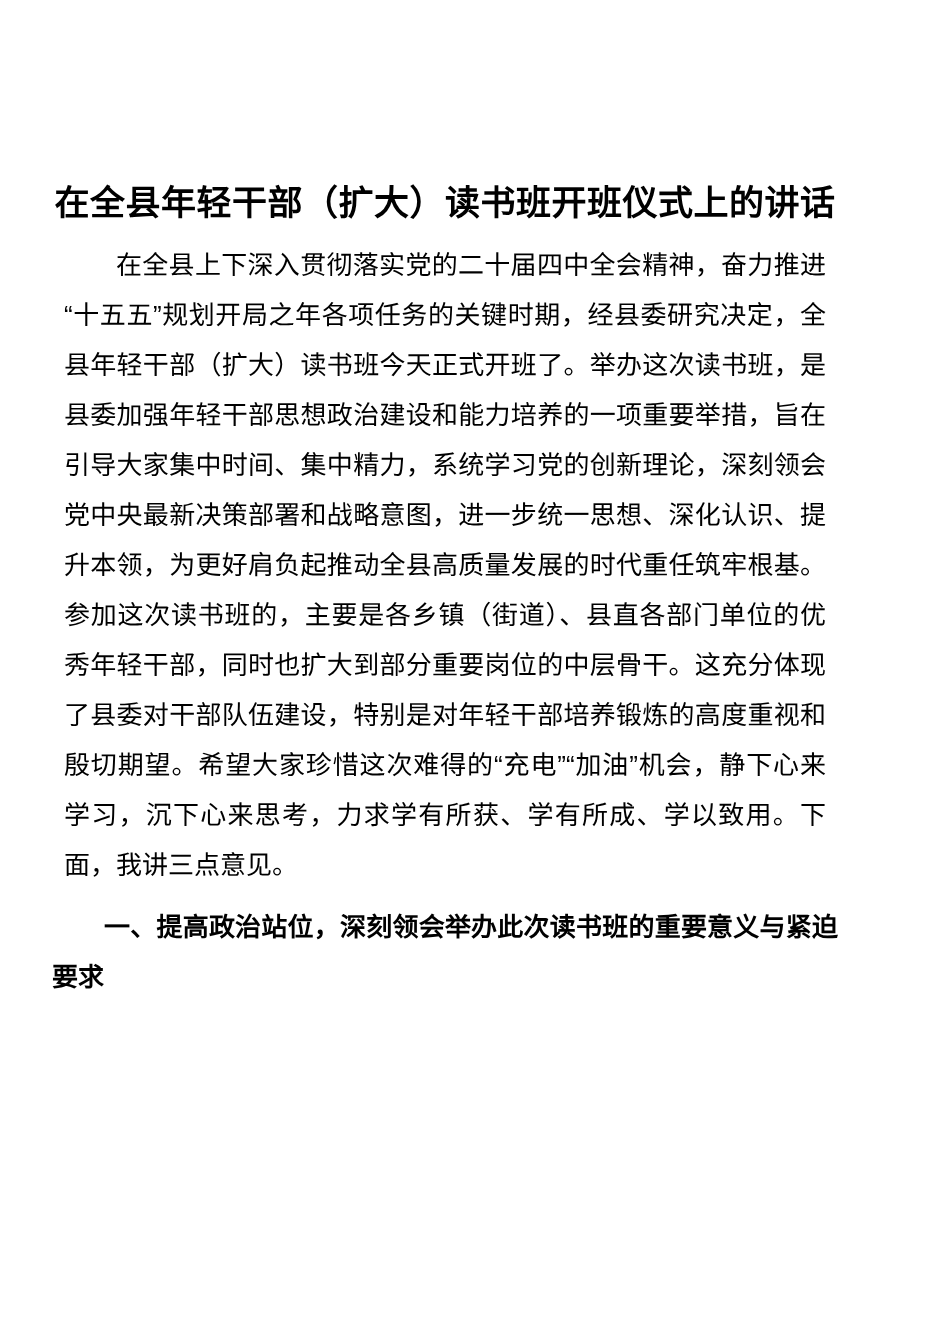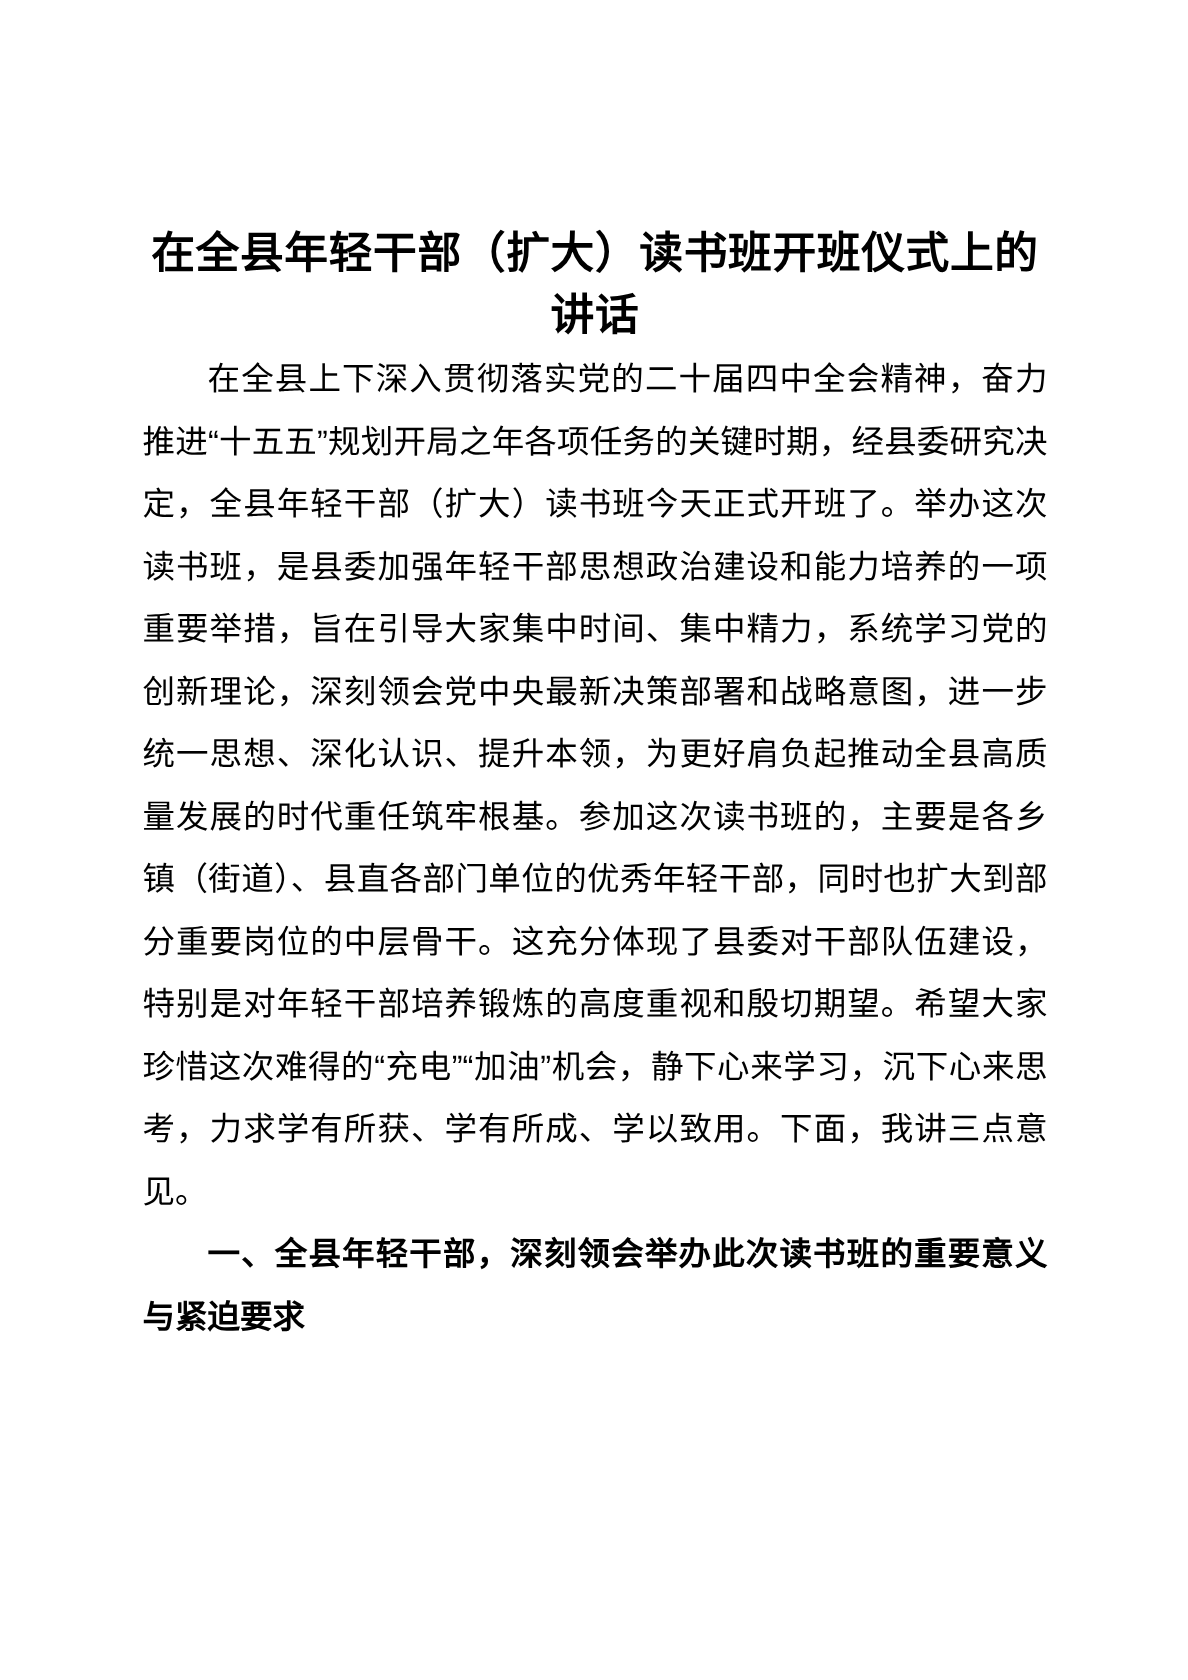--- a/index.html
+++ b/index.html
@@ -12,39 +12,39 @@
     width: 950px;
     height: 1344px;
     background: #ffffff;
     overflow: hidden;
     font-family: "Liberation Sans", "DejaVu Sans", sans-serif;
     color: #000000;
     box-sizing: border-box;
   }
   .content {
     box-sizing: border-box;
-    padding-left: 114px;
+    padding-left: 52px;
     padding-right: 112px;
   }
   .doc-title {
     margin: 178px 0 0 0;
     font-size: 35px;
     line-height: 50px;
     font-weight: bold;
     text-align: center;
     letter-spacing: 0.5px;
   }
   .salutation {
     margin: 26px 0 0 0;
     font-size: 26px;
     line-height: 50px;
     font-weight: normal;
   }
   .body-para {
-    margin: 0;
+    margin: 12px;
     font-size: 26px;
     line-height: 50px;
     text-align: justify;
     text-justify: inter-ideograph;
     text-indent: 2em;
     font-weight: normal;
   }
   .section-heading {
     margin: 0;
     font-size: 26px;
@@ -58,15 +58,15 @@
 </head>
 <body>
 
 <div class="page">
   <div class="content">
     <h1 class="doc-title">在全县年轻干部（扩大）读书班开班仪式上的讲话</h1>
 
 
     <p class="body-para">在全县上下深入贯彻落实党的二十届四中全会精神，奋力推进“十五五”规划开局之年各项任务的关键时期，经县委研究决定，全县年轻干部（扩大）读书班今天正式开班了。举办这次读书班，是县委加强年轻干部思想政治建设和能力培养的一项重要举措，旨在引导大家集中时间、集中精力，系统学习党的创新理论，深刻领会党中央最新决策部署和战略意图，进一步统一思想、深化认识、提升本领，为更好肩负起推动全县高质量发展的时代重任筑牢根基。参加这次读书班的，主要是各乡镇（街道）、县直各部门单位的优秀年轻干部，同时也扩大到部分重要岗位的中层骨干。这充分体现了县委对干部队伍建设，特别是对年轻干部培养锻炼的高度重视和殷切期望。希望大家珍惜这次难得的“充电”“加油”机会，静下心来学习，沉下心来思考，力求学有所获、学有所成、学以致用。下面，我讲三点意见。</p>
 
-    <p class="section-heading">一、全县年轻干部，深刻领会举办此次读书班的重要意义与紧迫要求</p>
+    <p class="section-heading">一、提高政治站位，深刻领会举办此次读书班的重要意义与紧迫要求</p>
   </div>
 </div>
 
 </body></html>

